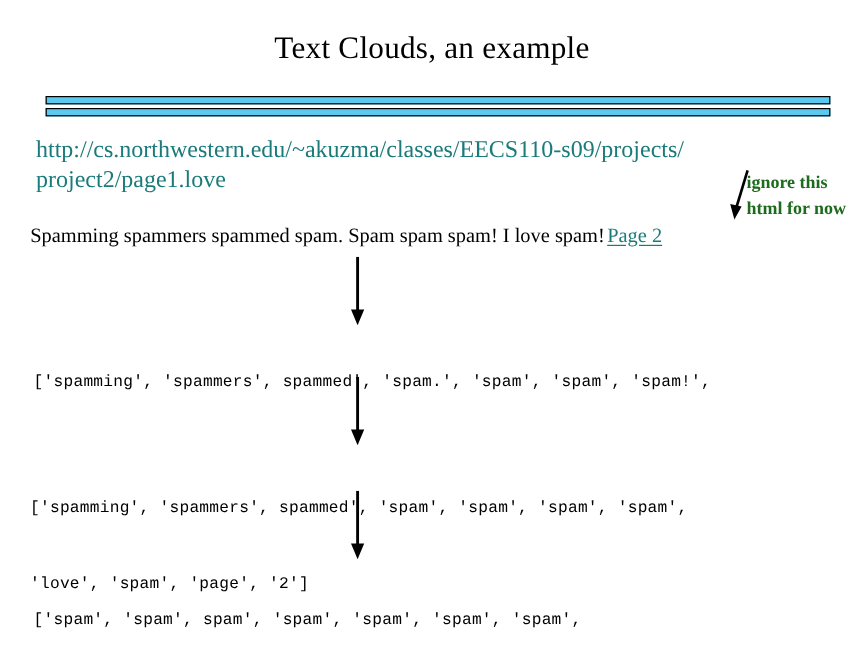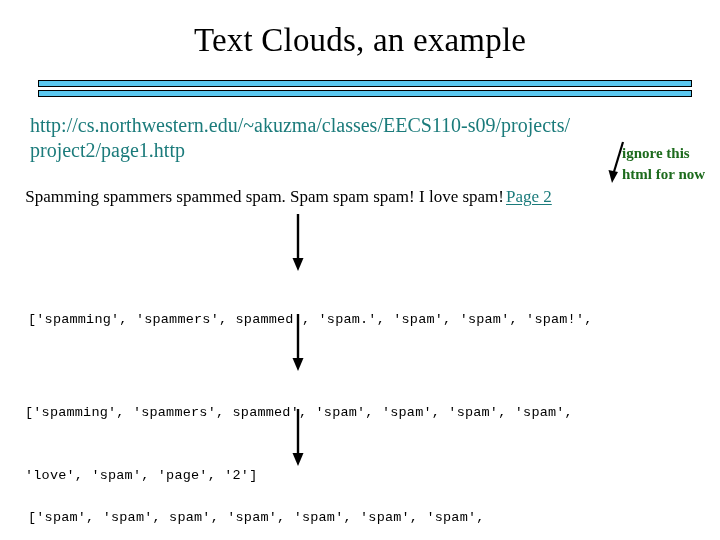--- a/index.html
+++ b/index.html
@@ -25,21 +25,21 @@
   }
 
   
   .slide-title {
     position: absolute;
     left: 0;
     top: 20px;
     width: 720px;
     text-align: center;
     font-family: "Liberation Serif", serif;
-    font-size: 33px;
+    font-size: 26px;
     line-height: 40px;
     font-weight: 400;
     color: #000000;
     letter-spacing: 0.2px;
     white-space: nowrap;
   }
 
   
   .rule-group {
     position: absolute;
@@ -138,38 +138,38 @@
     font-family: "Liberation Mono", "DejaVu Sans Mono", monospace;
     font-size: 13.5px;
     line-height: 21px;
     color: #000000;
     letter-spacing: 0.2px;
     white-space: pre;
   }
   .token-list .tl-line { display: block; }
 
   .token-list.list-1 { left: 28px; top: 267px; }
-  .token-list.list-2 { left: 25px; top: 360px; }
+  .token-list.list-2 { left: 25px; top: 372px; }
   .token-list.list-3 { left: 28px; top: 465px; }
 </style>
 </head>
 <body>
 
 <div class="slide">
 
   <div class="slide-title">Text Clouds, an example</div>
 
   <div class="rule-group">
     <div class="rule-bar"></div>
     <div class="rule-bar"></div>
   </div>
 
   <div class="url-block">
     <span class="url-line">http://cs.northwestern.edu/~akuzma/classes/EECS110-s09/projects/</span>
-    <span class="url-line">project2/page1.http</span>
+    <span class="url-line">project2/page1.love</span>
   </div>
 
   <svg class="annotation-arrow" viewBox="0 0 22 44" xmlns="http://www.w3.org/2000/svg">
     <line x1="16" y1="2" x2="6" y2="35" stroke="#000000" stroke-width="2.2"></line>
     <polygon points="5,43 1.5,30 11,32" fill="#000000"></polygon>
   </svg>
 
   <div class="annotation">
     <span class="ann-line">ignore this</span>
     <span class="ann-line">html for now</span>

